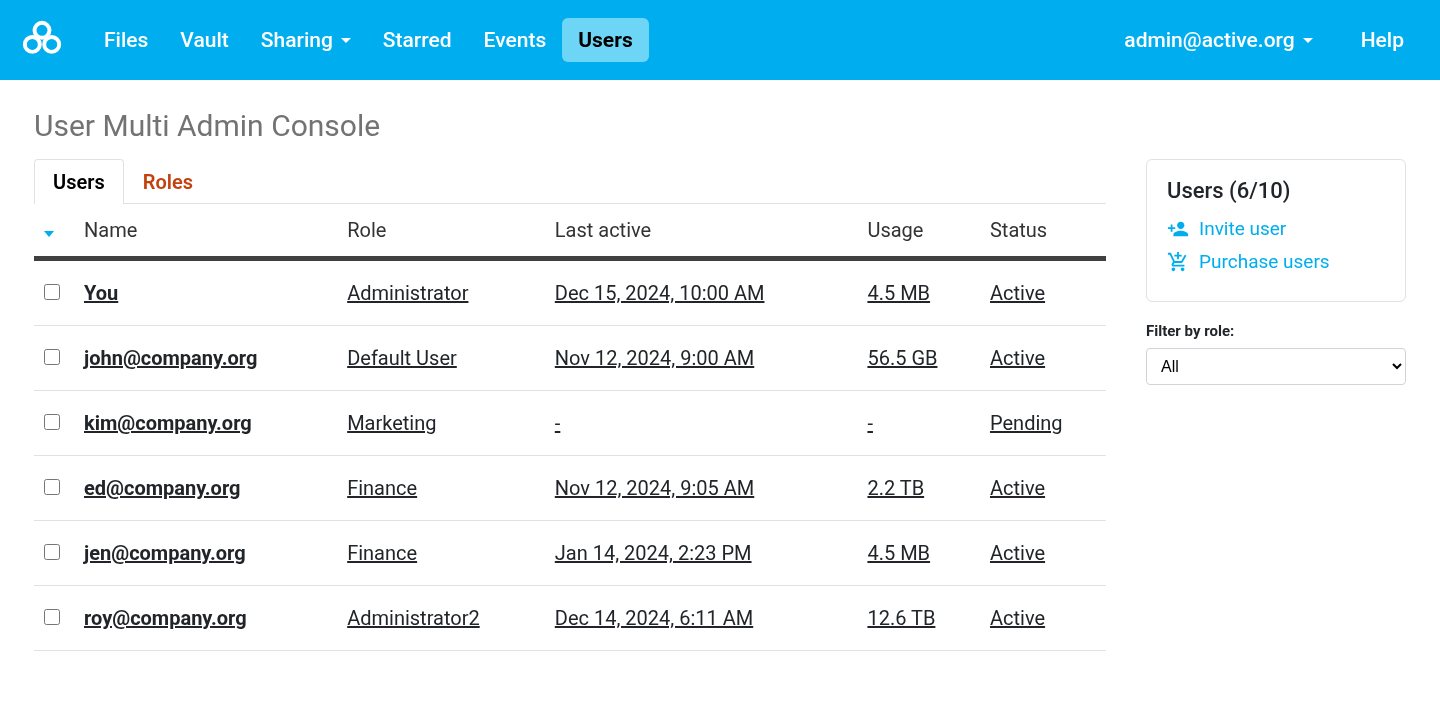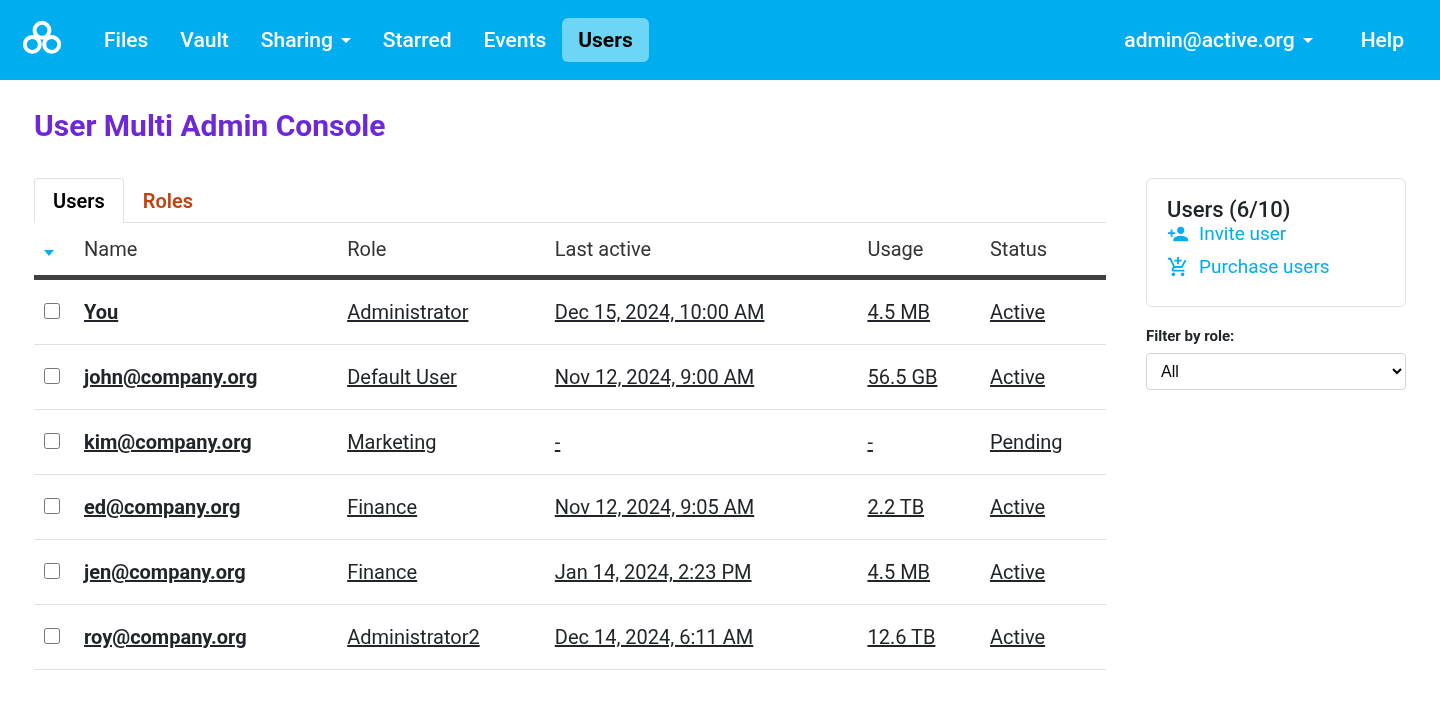--- a/index.html
+++ b/index.html
@@ -43,21 +43,21 @@
   border-left: 5px solid transparent;
   border-right: 5px solid transparent;
   border-top: 5px solid currentColor;
   margin-left: 4px;
 }
 .navbar-right { display: flex; align-items: center; gap: 16px; }
 .navbar-right .nav-item { font-size: 21px; }
 
 
 .container { padding: 28px 34px; max-width: 1440px; }
-.page-title { font-size: 30px; font-weight: 700; color: #6d28d9; margin-bottom: 35px; }
+.page-title { font-size: 30px; font-weight: 400; color: #737373; margin-bottom: 16px; }
 
 
 .content-row { display: flex; gap: 40px; align-items: flex-start; }
 .main-col { flex: 1; min-width: 0; }
 .side-col { width: 260px; flex-shrink: 0; }
 
 
 .tabs { display: flex; border-bottom: 1px solid #dee2e6; }
 .tab {
   padding: 10px 18px;
@@ -106,21 +106,21 @@
   cursor: pointer;
 }
 
 
 .side-card {
   border: 1px solid #dee2e6;
   border-radius: 6px;
   padding: 18px 20px;
   margin-bottom: 20px;
 }
-.side-card-title { font-size: 22px; font-weight: 500; }
+.side-card-title { font-size: 22px; font-weight: 500; margin-bottom: 14px; }
 .side-link {
   display: flex;
   align-items: center;
   gap: 10px;
   color: #00aeef;
   font-size: 19px;
   cursor: pointer;
   margin-bottom: 10px;
 }
 .side-link svg { width: 22px; height: 22px; fill: #00aeef; }

